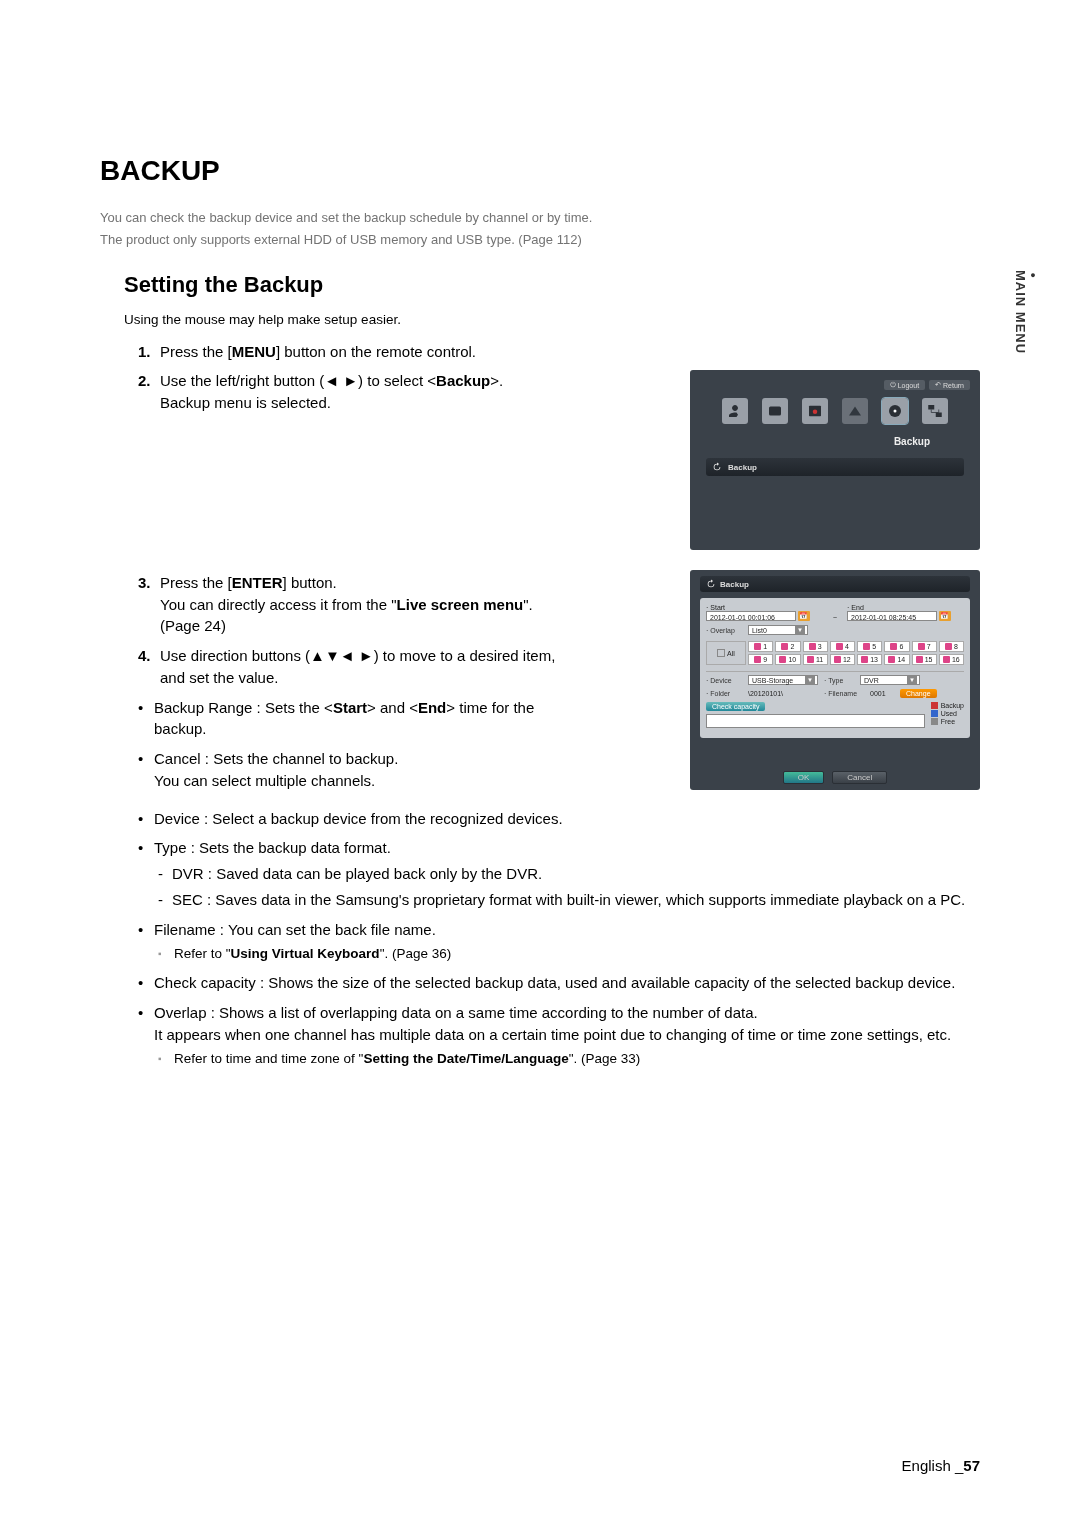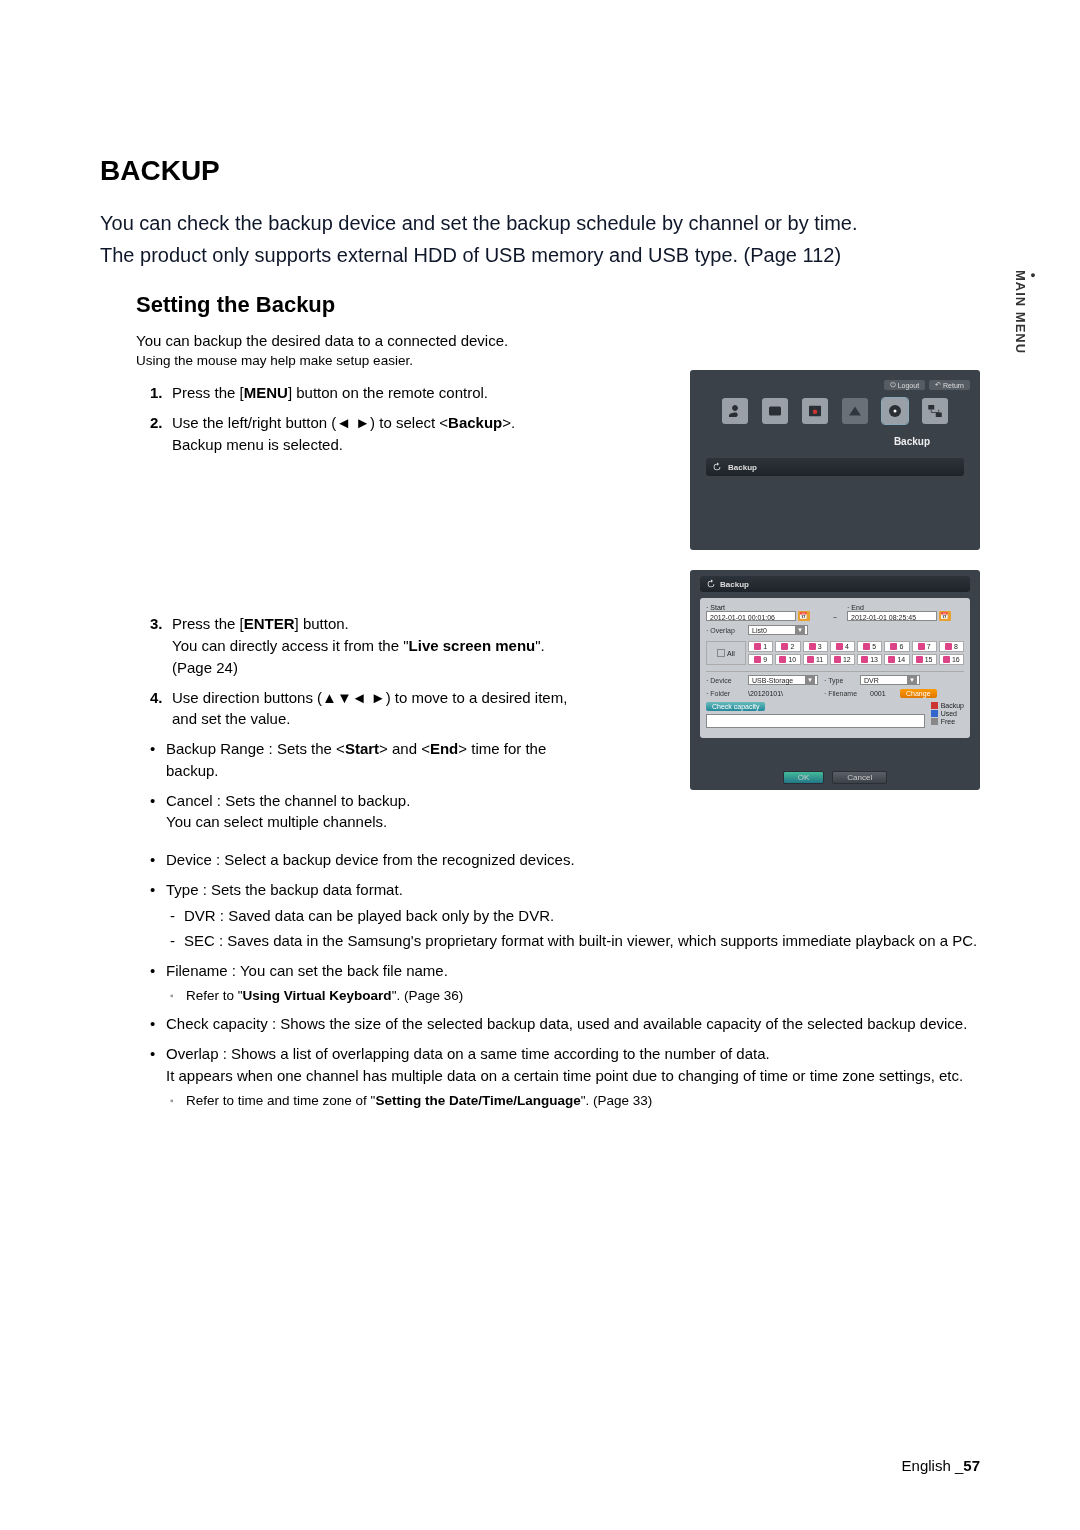--- a/index.html
+++ b/index.html
@@ -28,22 +28,22 @@
     content: "●";
     display: block;
     font-size: 9px;
     margin-bottom: 6px;
   }
   h1.main-title {
     font-size: 28px;
     font-weight: bold;
     margin-bottom: 22px;
   }
-  p.intro { font-size: 20px; line-height: 1.45; margin-bottom: 3px; color: #0f172a; }
-  .content { margin-left: 36px; }
+  p.intro { font-size: 13px; line-height: 1.45; margin-bottom: 3px; color: #737373; }
+  .content { margin-left: 24px; }
   h2.sub-title { font-size: 22px; font-weight: bold; margin-top: 22px; margin-bottom: 14px; }
   p.desc { font-size: 15px; margin-bottom: 4px; }
   p.hint { font-size: 13.5px; margin-bottom: 14px; }
   ol.steps { list-style: none; margin-left: 14px; }
   ol.steps > li { font-size: 15px; line-height: 1.45; margin-bottom: 8px; position: relative; padding-left: 22px; }
   ol.steps > li .num { position: absolute; left: 0; font-weight: bold; }
   ol.steps > li .sub { display: block; padding-left: 0; }
   .bullets { list-style: none; margin-left: 14px; margin-top: 8px; }
   .bullets > li { font-size: 15px; line-height: 1.45; margin-bottom: 8px; position: relative; padding-left: 16px; }
   .bullets > li::before { content: "•"; position: absolute; left: 0; }
@@ -114,21 +114,20 @@
 
   <div class="side-tab">MAIN MENU</div>
 
   <h1 class="main-title">BACKUP</h1>
 
   <p class="intro">You can check the backup device and set the backup schedule by channel or by time.</p>
   <p class="intro">The product only supports external HDD of USB memory and USB type. (Page 112)</p>
 
   <div class="content">
     <h2 class="sub-title">Setting the Backup</h2>
-    <p class="desc">You can backup the desired data to a connected device.</p>
     <p class="hint">Using the mouse may help make setup easier.</p>
 
     <div class="two-col">
       <div class="left-col">
         <ol class="steps">
           <li>
             <span class="num">1.</span>
             <span>Press the [</span><b>MENU</b><span>] button on the remote control.</span>
           </li>
           <li>

